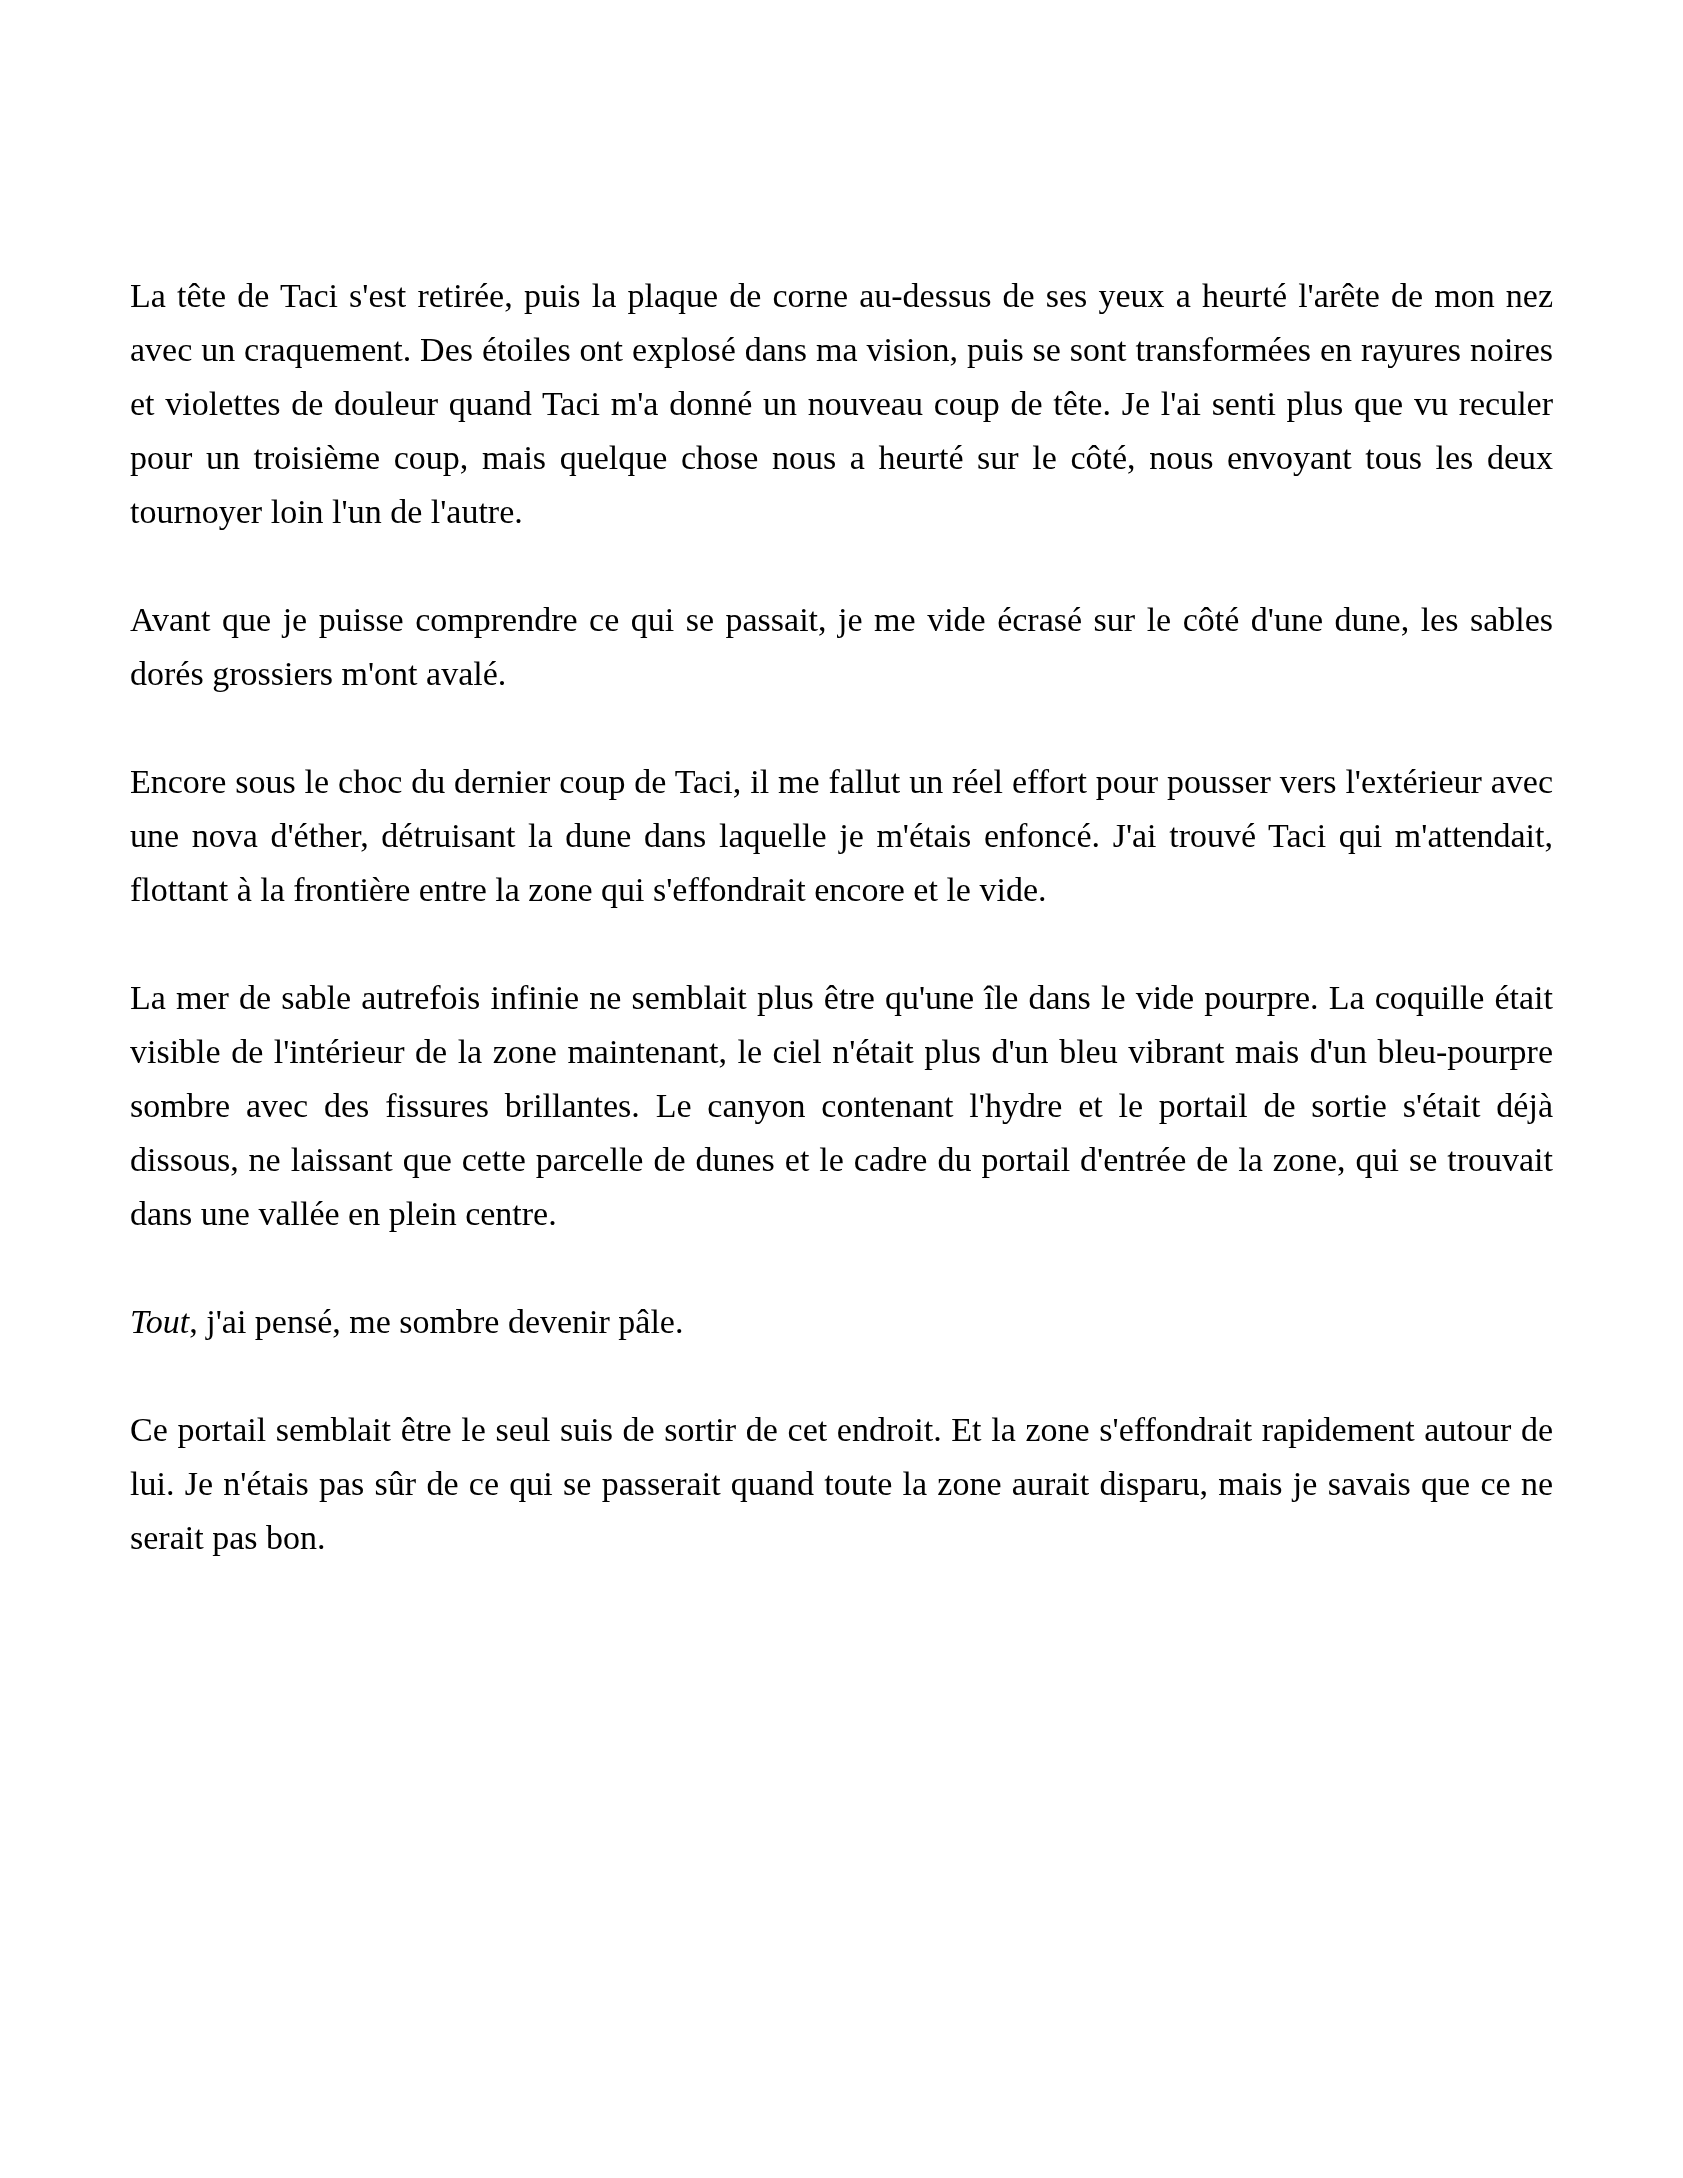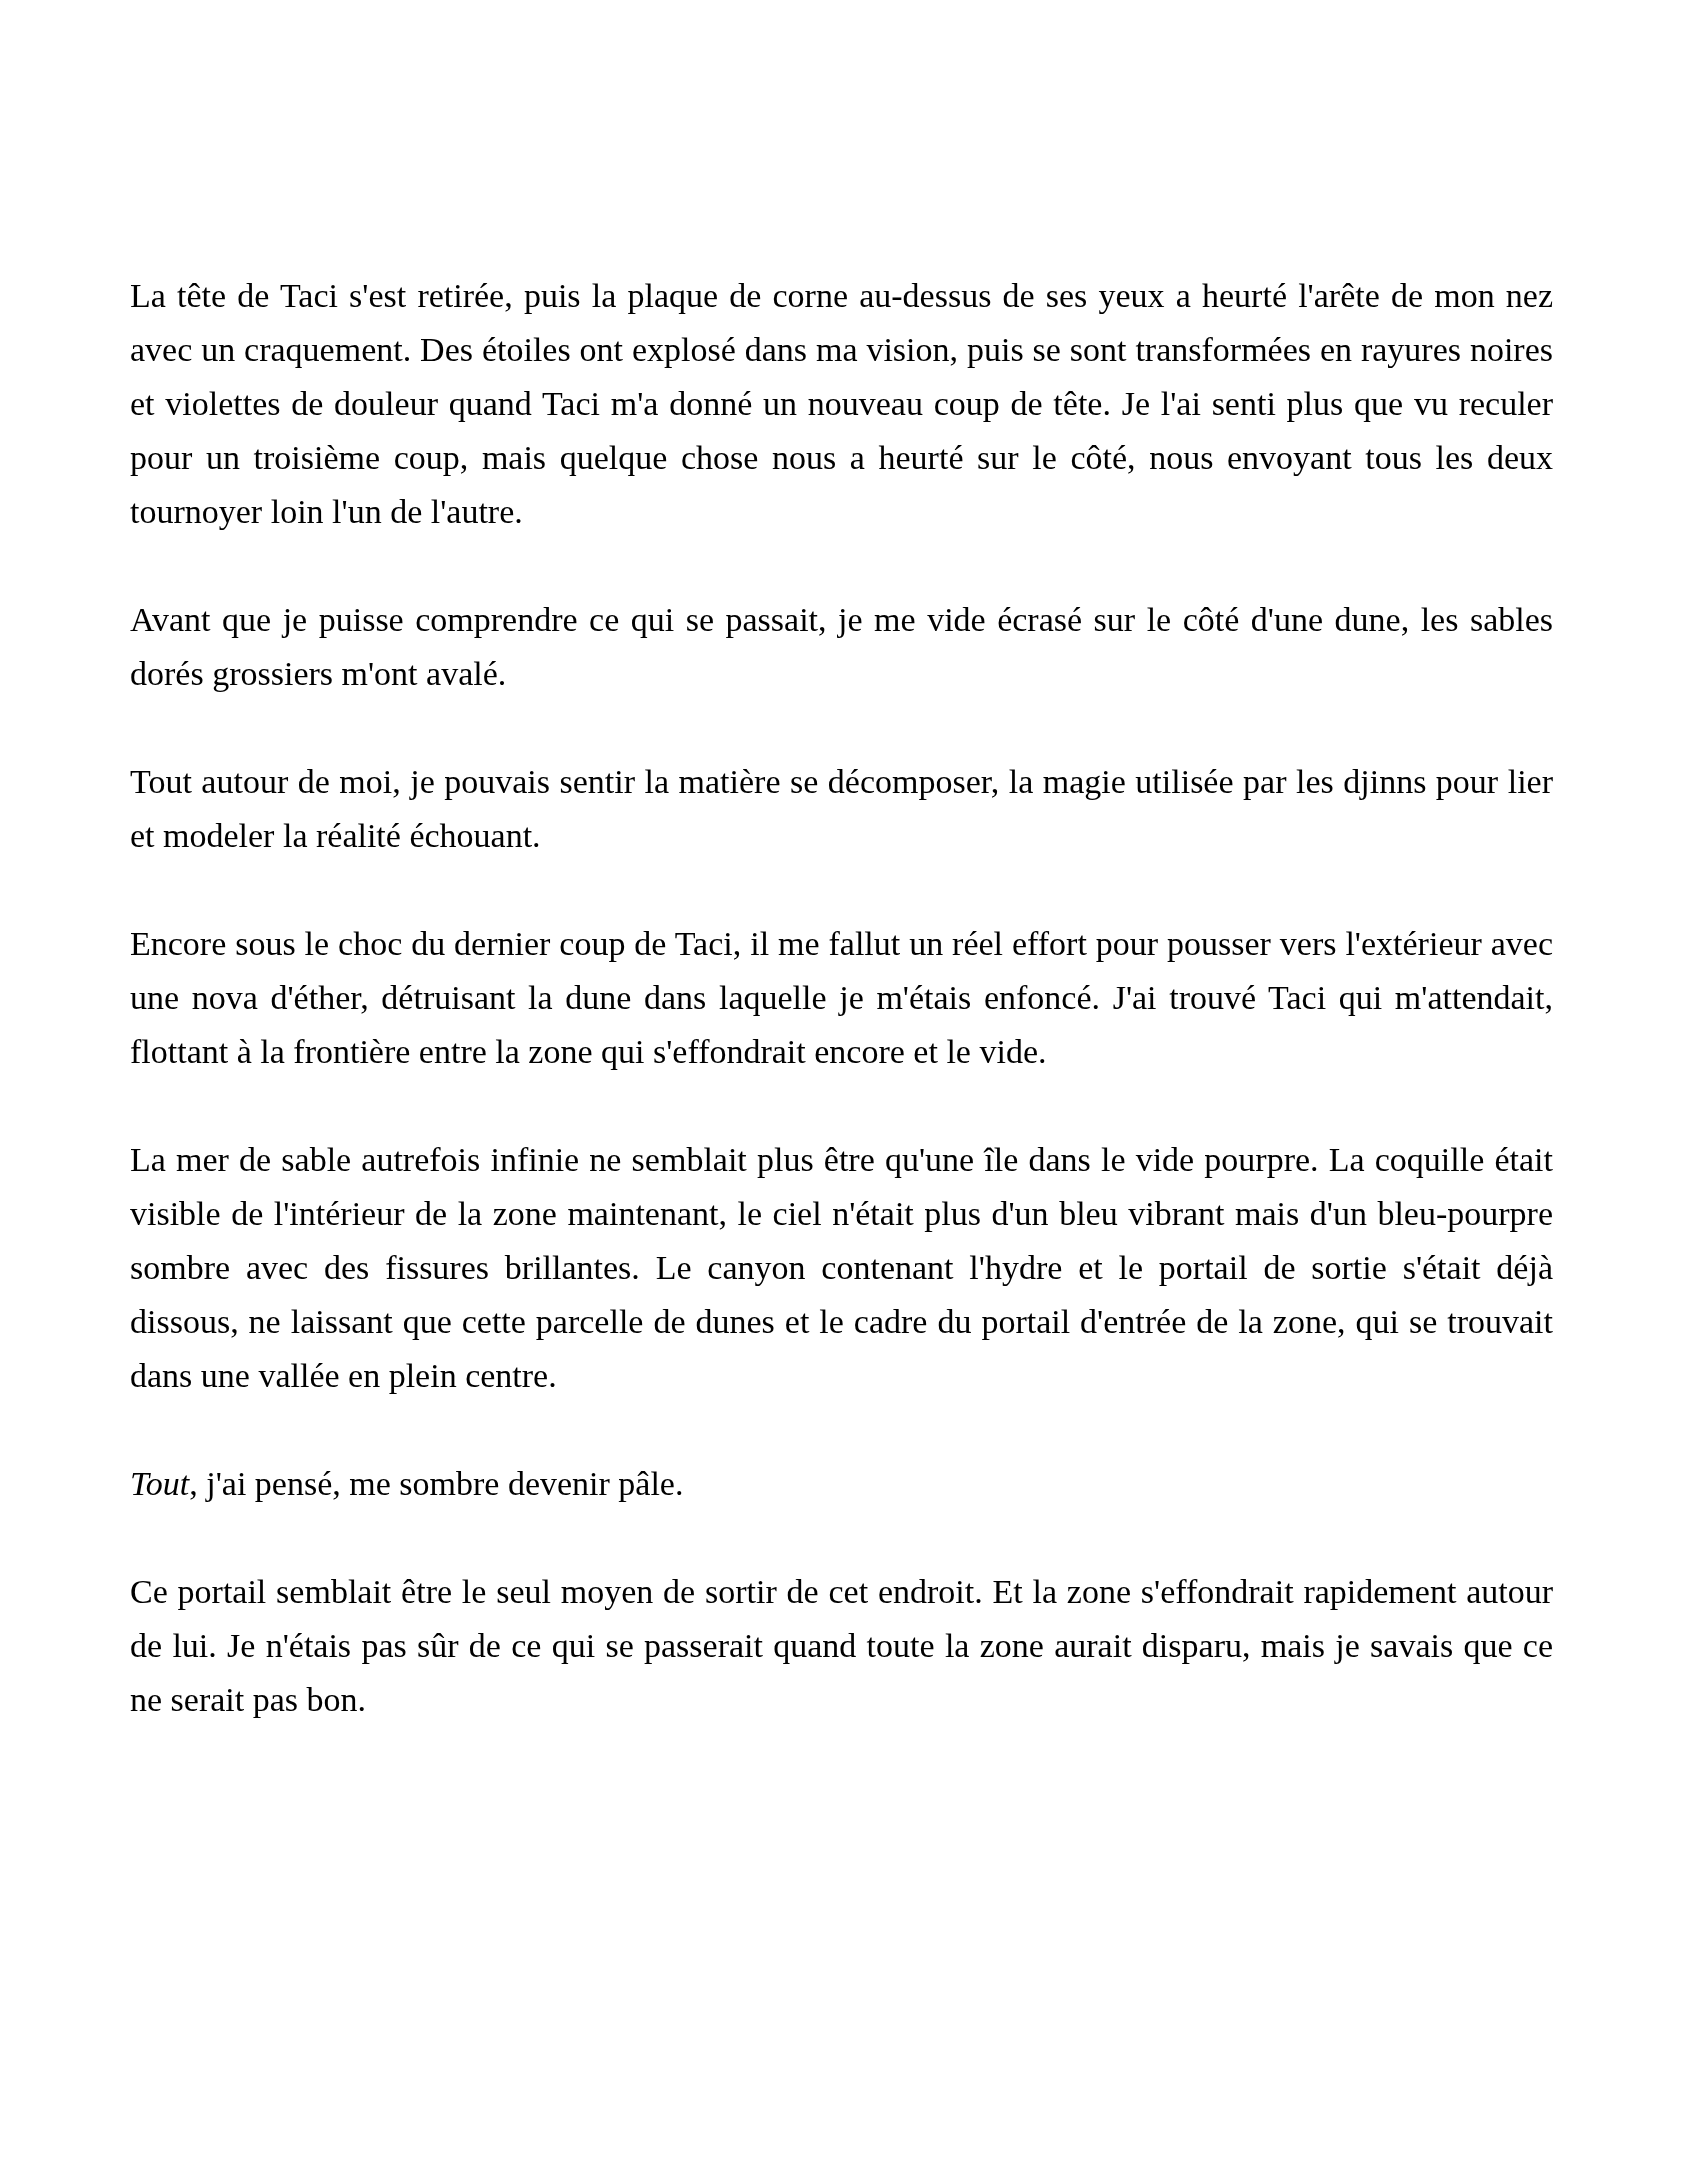--- a/index.html
+++ b/index.html
@@ -39,23 +39,22 @@
   }
 </style>
 </head>
 <body>
 
 <div class="page">
   <p>La tête de Taci s'est retirée, puis la plaque de corne au-dessus de ses yeux a heurté l'arête de mon nez avec un craquement. Des étoiles ont explosé dans ma vision, puis se sont transformées en rayures noires et violettes de douleur quand Taci m'a donné un nouveau coup de tête. Je l'ai senti plus que vu reculer pour un troisième coup, mais quelque chose nous a heurté sur le côté, nous envoyant tous les deux tournoyer loin l'un de l'autre.</p>
 
   <p>Avant que je puisse comprendre ce qui se passait, je me vide écrasé sur le côté d'une dune, les sables dorés grossiers m'ont avalé.</p>
 
-  <p>Tout autour de moi, je pouvais sentir la matière se décomposer, la magie utilisée par les djinns pour lier et modeler la réalité échouant.</p>
 
   <p>Encore sous le choc du dernier coup de Taci, il me fallut un réel effort pour pousser vers l'extérieur avec une nova d'éther, détruisant la dune dans laquelle je m'étais enfoncé. J'ai trouvé Taci qui m'attendait, flottant à la frontière entre la zone qui s'effondrait encore et le vide.</p>
 
   <p>La mer de sable autrefois infinie ne semblait plus être qu'une île dans le vide pourpre. La coquille était visible de l'intérieur de la zone maintenant, le ciel n'était plus d'un bleu vibrant mais d'un bleu-pourpre sombre avec des fissures brillantes. Le canyon contenant l'hydre et le portail de sortie s'était déjà dissous, ne laissant que cette parcelle de dunes et le cadre du portail d'entrée de la zone, qui se trouvait dans une vallée en plein centre.</p>
 
   <p><span class="em">Tout</span><span>, j'ai pensé, me sombre devenir pâle.</span></p>
 
-  <p>Ce portail semblait être le seul moyen de sortir de cet endroit. Et la zone s'effondrait rapidement autour de lui. Je n'étais pas sûr de ce qui se passerait quand toute la zone aurait disparu, mais je savais que ce ne serait pas bon.</p>
+  <p>Ce portail semblait être le seul suis de sortir de cet endroit. Et la zone s'effondrait rapidement autour de lui. Je n'étais pas sûr de ce qui se passerait quand toute la zone aurait disparu, mais je savais que ce ne serait pas bon.</p>
 </div>
 
 
 </body></html>

